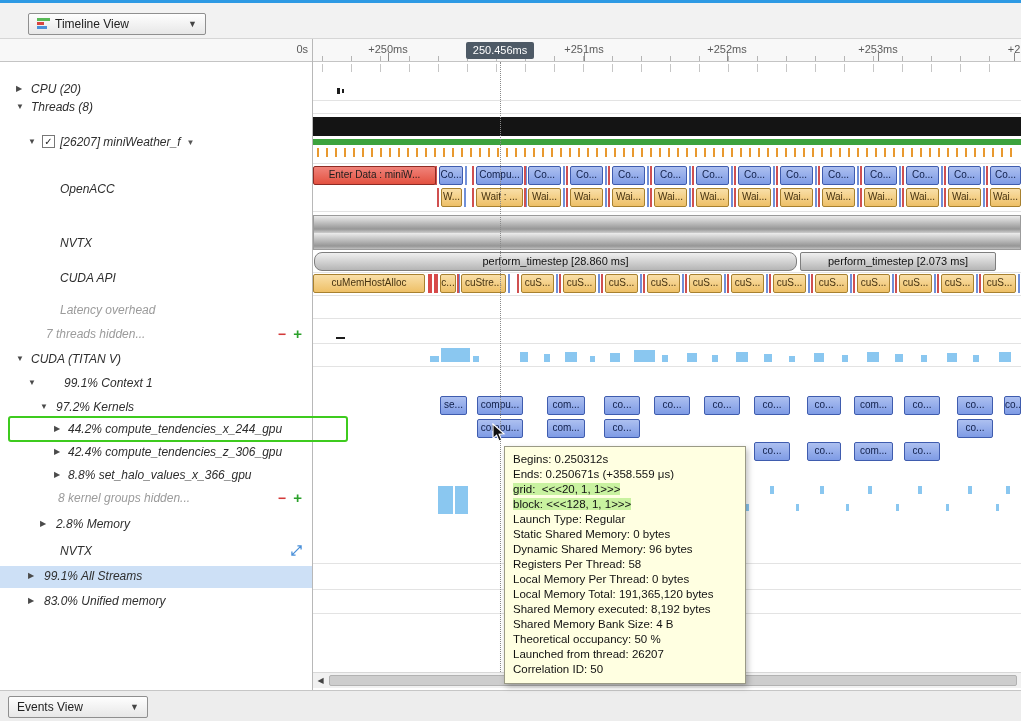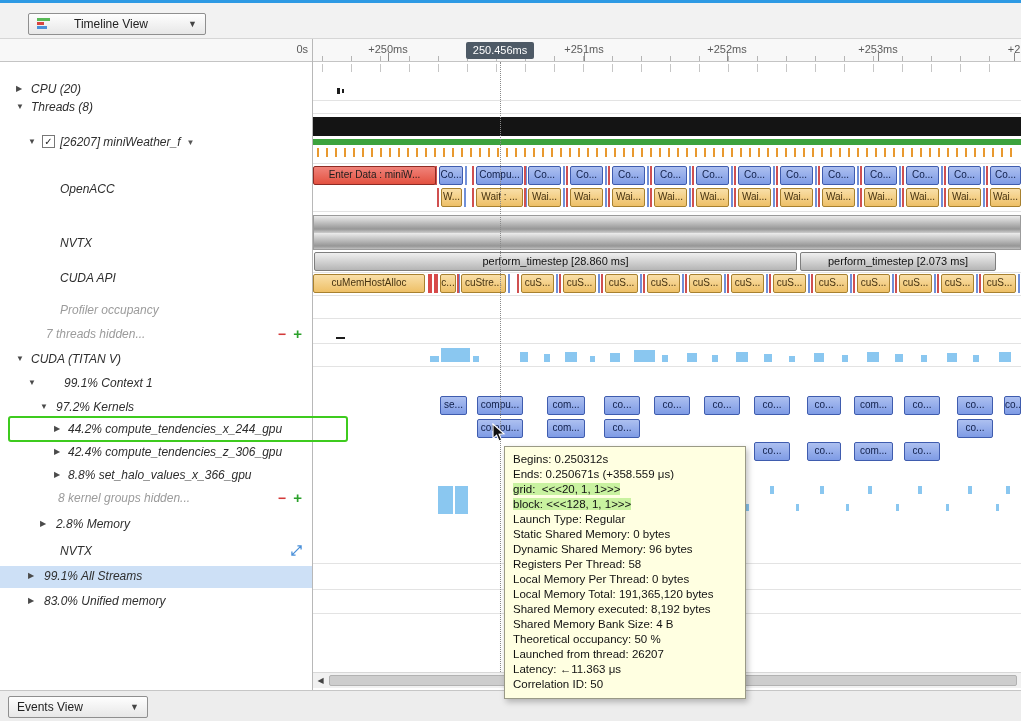--- a/index.html
+++ b/index.html
@@ -2,21 +2,21 @@
 <html><head>
 <meta charset="utf-8">
 <style>
   *{margin:0;padding:0;box-sizing:border-box;}
   html,body{background:#fff;}
   body{font-family:"Liberation Sans","DejaVu Sans",sans-serif;}
   #app{position:relative;width:1021px;height:721px;overflow:hidden;background:#fff;}
 
   .topline{position:absolute;left:0;top:0;width:100%;height:3px;background:#2e9ae4;}
   .toolbar{position:absolute;left:0;top:3px;width:100%;height:36px;background:#f2f2f2;border-bottom:1px solid #d6d6d6;}
-  .dropdown{position:absolute;display:flex;align-items:center;gap:23px;padding:0 8px;height:22px;
+  .dropdown{position:absolute;display:flex;align-items:center;gap:4px;padding:0 8px;height:22px;
     background:linear-gradient(#fefefe,#e7e7e7);border:1px solid #8f8f8f;border-radius:2px;
     font-size:12px;color:#222;cursor:pointer;white-space:nowrap;justify-content:center;}
   #view-dd{left:28px;top:10px;width:178px;}
   .dd-chev{margin-left:auto;font-size:9px;color:#444;}
 
   .ruler{position:absolute;left:0;top:39px;width:100%;height:23px;background:#f8f8f8;border-bottom:1px solid #c4c4c4;z-index:5;}
   .rlabel{position:absolute;top:4px;transform:translateX(-50%);font-size:11px;color:#5a5a5a;white-space:nowrap;}
   .rzero{position:absolute;left:284px;top:4px;width:24px;text-align:right;font-size:11px;color:#5a5a5a;}
   .rtickM{position:absolute;top:14px;width:1px;height:8px;background:#8a8a8a;}
   .rtickm{position:absolute;top:17px;width:1px;height:5px;background:#b5b5b5;}
@@ -161,21 +161,21 @@
 
   <div class="divider"></div>
 
   <div id="sidebar">
       <div class="srow" style="top: 79px;"><div class="arr" style="left: 16px;">▶</div><div class="slabel" style="margin-left: 31px;">CPU (20)</div></div>
       <div class="srow" style="top: 97px;"><div class="arr" style="left: 16px;">▼</div><div class="slabel" style="margin-left: 31px;">Threads (8)</div></div>
       <div class="srow" style="top: 132px;"><div class="arr" style="left: 28px;">▼</div><div class="cbx">✓</div><div class="slabel" style="margin-left: 60px;">[26207] miniWeather_f</div><div class="schev">▼</div></div>
       <div class="srow" style="top: 179px;"><div class="slabel" style="margin-left: 60px;">OpenACC</div></div>
       <div class="srow" style="top: 233px;"><div class="slabel" style="margin-left: 60px;">NVTX</div></div>
       <div class="srow" style="top: 268px;"><div class="slabel" style="margin-left: 60px;">CUDA API</div></div>
-      <div class="srow" style="top: 300px;"><div class="slabel gray" style="margin-left: 60px;">Profiler occupancy</div></div>
+      <div class="srow" style="top: 300px;"><div class="slabel gray" style="margin-left: 60px;">Latency overhead</div></div>
       <div class="srow" style="top: 324px;"><div class="slabel gray" style="margin-left: 46px;">7 threads hidden...</div><div class="pm-minus">−</div><div class="pm-plus">+</div></div>
       <div class="srow" style="top: 349px;"><div class="arr" style="left: 16px;">▼</div><div class="slabel" style="margin-left: 31px;">CUDA (TITAN V)</div></div>
       <div class="srow" style="top: 373px;"><div class="arr" style="left: 28px;">▼</div><div class="slabel" style="margin-left: 64px;">99.1% Context 1</div></div>
       <div class="srow" style="top: 397px;"><div class="arr" style="left: 40px;">▼</div><div class="slabel" style="margin-left: 56px;">97.2% Kernels</div></div>
       <div class="srow" style="top: 419px;"><div class="arr" style="left: 54px;">▶</div><div class="slabel" style="margin-left: 68px;">44.2% compute_tendencies_x_244_gpu</div></div>
       <div class="srow" style="top: 442px;"><div class="arr" style="left: 54px;">▶</div><div class="slabel" style="margin-left: 68px;">42.4% compute_tendencies_z_306_gpu</div></div>
       <div class="srow" style="top: 465px;"><div class="arr" style="left: 54px;">▶</div><div class="slabel" style="margin-left: 68px;">8.8% set_halo_values_x_366_gpu</div></div>
       <div class="srow" style="top: 488px;"><div class="slabel gray" style="margin-left: 58px;">8 kernel groups hidden...</div><div class="pm-minus">−</div><div class="pm-plus">+</div></div>
       <div class="srow" style="top: 514px;"><div class="arr" style="left: 40px;">▶</div><div class="slabel" style="margin-left: 56px;">2.8% Memory</div></div>
       <div class="srow" style="top: 541px;"><div class="slabel" style="margin-left: 60px;">NVTX</div><div class="expand-ic"><svg width="11" height="11" viewBox="0 0 12 12">
@@ -356,21 +356,21 @@
       <div class="sliver red-sliver" style="left: 860px; top: 188px; width: 2px; height: 19px;"></div>
       <div class="sliver blue-sliver" style="left: 899px; top: 188px; width: 2px; height: 19px;"></div>
       <div class="blk b-wait" style="left: 906px; top: 188px; width: 33px; height: 19px;">Wai...</div>
       <div class="sliver red-sliver" style="left: 902px; top: 188px; width: 2px; height: 19px;"></div>
       <div class="sliver blue-sliver" style="left: 941px; top: 188px; width: 2px; height: 19px;"></div>
       <div class="blk b-wait" style="left: 948px; top: 188px; width: 33px; height: 19px;">Wai...</div>
       <div class="sliver red-sliver" style="left: 944px; top: 188px; width: 2px; height: 19px;"></div>
       <div class="sliver blue-sliver" style="left: 983px; top: 188px; width: 2px; height: 19px;"></div>
       <div class="blk b-wait" style="left: 990px; top: 188px; width: 31px; height: 19px;">Wai...</div>
       <div class="sliver red-sliver" style="left: 986px; top: 188px; width: 2px; height: 19px;"></div>
-      <div class="blk b-nvtx" style="left: 314px; top: 252px; width: 483px; height: 19px;">perform_timestep [28.860 ms]</div>
+      <div class="blk b-nvtx" style="left: 314px; top: 252px; width: 483px; height: 19px; border-radius: 8px;">perform_timestep [28.860 ms]</div>
       <div class="blk b-nvtx" style="left: 800px; top: 252px; width: 196px; height: 19px;">perform_timestep [2.073 ms]</div>
       <div class="blk b-api" style="left: 313px; top: 274px; width: 112px; height: 19px;">cuMemHostAlloc</div>
       <div class="blk b-redbar" style="left: 428px; top: 274px; width: 4px; height: 19px;"></div>
       <div class="blk b-redbar" style="left: 434px; top: 274px; width: 3px; height: 19px;"></div>
       <div class="blk b-api" style="left: 440px; top: 274px; width: 16px; height: 19px;">c...</div>
       <div class="sliver red-sliver" style="left: 436px; top: 274px; width: 2px; height: 19px;"></div>
       <div class="sliver blue-sliver" style="left: 458px; top: 274px; width: 2px; height: 19px;"></div>
       <div class="blk b-api" style="left: 461px; top: 274px; width: 45px; height: 19px;">cuStre...</div>
       <div class="sliver red-sliver" style="left: 457px; top: 274px; width: 2px; height: 19px;"></div>
       <div class="sliver blue-sliver" style="left: 508px; top: 274px; width: 2px; height: 19px;"></div>
@@ -499,21 +499,20 @@
         <div class="tt-row">Launch Type: Regular</div>
         <div class="tt-row">Static Shared Memory: 0 bytes</div>
         <div class="tt-row">Dynamic Shared Memory: 96 bytes</div>
         <div class="tt-row">Registers Per Thread: 58</div>
         <div class="tt-row">Local Memory Per Thread: 0 bytes</div>
         <div class="tt-row">Local Memory Total: 191,365,120 bytes</div>
         <div class="tt-row">Shared Memory executed: 8,192 bytes</div>
         <div class="tt-row">Shared Memory Bank Size: 4 B</div>
         <div class="tt-row">Theoretical occupancy: 50 %</div>
         <div class="tt-row">Launched from thread: 26207</div>
-        <div class="tt-row">Latency: ←11.363 μs</div>
         <div class="tt-row">Correlation ID: 50</div>
       </div>
   </div>
 
   <div class="mcursor">
     <svg width="14" height="20" viewBox="0 0 14 20">
         <path d="M1 1 L1 15.5 L4.6 12.2 L7 18 L9.6 16.9 L7.1 11.2 L12 10.9 Z" fill="#111" stroke="#fff" stroke-width="1.1"></path>
       </svg>
   </div>
 <div class="selbox" style="left: 8px; top: 416px; width: 340px; height: 26px;"></div>

